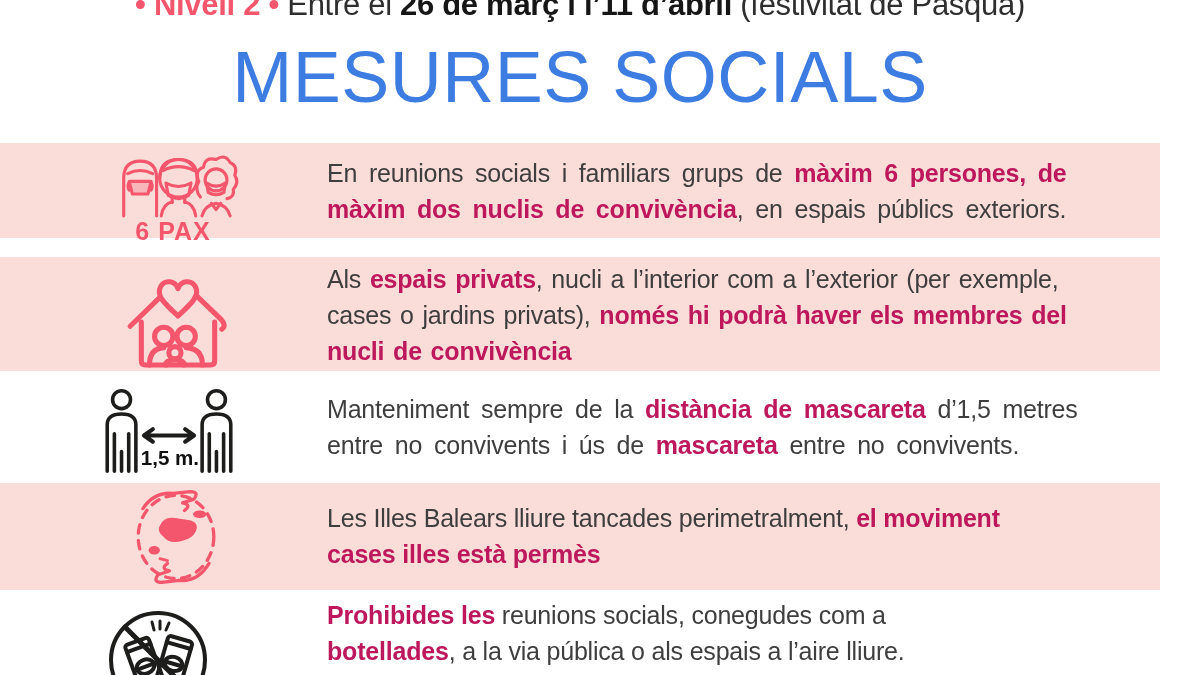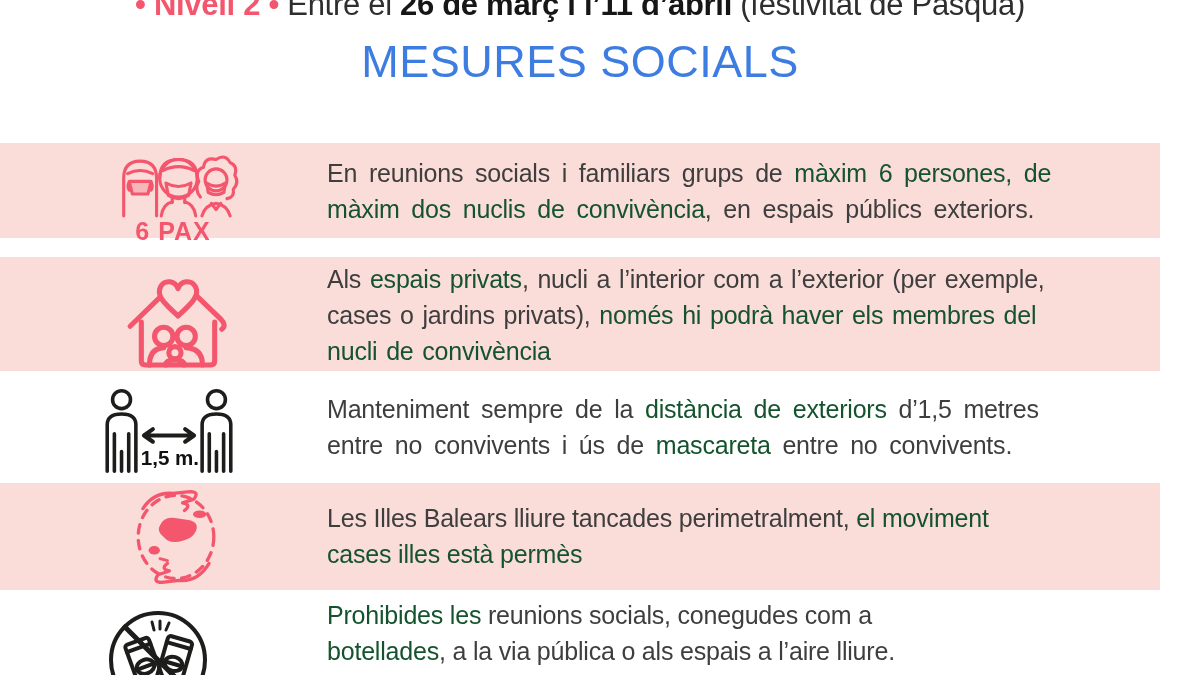--- a/index.html
+++ b/index.html
@@ -5,35 +5,35 @@
   html,body{margin:0;padding:0;background:#fff;}
   #page{position:relative;width:1160px;height:675px;background:#ffffff;overflow:hidden;
         font-family:"Liberation Sans",sans-serif;}
 
   
   .hdr{position:absolute;top:-12px;left:0;width:100%;text-align:center;
        font-size:31px;line-height:34px;color:#2e2e2e;letter-spacing:-0.3px;white-space:nowrap;}
   .hdr .b{font-weight:bold;color:#161616;}
   .hdr .c{color:#f3566d;}
   .title{position:absolute;top:36px;left:0;width:100%;text-align:center;
-         font-size:45px;font-weight:300;color:#3d7de1;letter-spacing:0.5px;}
+         font-size:72px;font-weight:300;color:#3d7de1;letter-spacing:0.5px;}
 
   
   .band{position:absolute;left:0;width:100%;}
   .pink{background:#fadcd8;}
   .b1{top:143px;height:95px}
   .b2{top:257px;height:114px}
   .b3{top:372px;height:110px}
   .b4{top:483px;height:107px}
   .b5{top:591px;height:84px}
 
   
   .rowtext{position:absolute;left:327px;width:784px;font-size:25px;line-height:36px;
            color:#3e3e3e;letter-spacing:-0.2px;text-align:left;}
-  .rowtext .b{font-weight:normal;color:#14532d;}
+  .rowtext .b{font-weight:bold;color:#be185d;}
   .ws5{word-spacing:5px}
   .ws2{word-spacing:2px}
   .t1{top:155px}
   .t2{top:261px}
   .t3{top:391px}
   .t4{top:500px}
   .t5{top:597px}
 
   
   .icon{position:absolute;}
@@ -108,21 +108,21 @@
         <path d="M17,94 L17,42 Q17,30 33,30 Q49,30 49,42 L49,94"></path>
         <path d="M25,52 L25,94 M41,52 L41,94 M33,72 L33,94"></path>
         <circle cx="139" cy="14" r="10"></circle>
         <path d="M123,94 L123,42 Q123,30 139,30 Q155,30 155,42 L155,94"></path>
         <path d="M131,52 L131,94 M147,52 L147,94 M139,72 L139,94"></path>
         <path d="M58,54 L114,54 M58,54 L68,47 M58,54 L68,61 M114,54 L104,47 M114,54 L104,61" stroke-width="4.5"></path>
       </g>
       <text class="svgtext" x="87" y="87" font-size="23" fill="#111111" text-anchor="middle">1,5 m.</text>
     </svg>
   </div>
-  <div class="rowtext t3 ws5"><span>Manteniment sempre de la </span><span class="b">distància de exteriors</span><span> d’1,5 metres</span><br><span>entre no convivents i ús de </span><span class="b">mascareta</span><span> entre no convivents.</span></div>
+  <div class="rowtext t3 ws5"><span>Manteniment sempre de la </span><span class="b">distància de mascareta</span><span> d’1,5 metres</span><br><span>entre no convivents i ús de </span><span class="b">mascareta</span><span> entre no convivents.</span></div>
 
   <div class="icon i4">
     <svg width="128" height="104" viewBox="0 0 126 110">
       <g stroke="#f3566d" stroke-width="3.5" fill="none" stroke-linecap="round" stroke-linejoin="round">
         <ellipse cx="63" cy="56" rx="40" ry="44" stroke-dasharray="9 8"></ellipse>
         <path d="M46,44 Q50,34 62,36 L76,38 Q88,40 84,50 Q80,58 70,60 Q56,64 50,56 Q42,50 46,44 Z" fill="#f3566d" stroke="none"></path>
         <ellipse cx="88" cy="32" rx="7" ry="4" fill="#f3566d" stroke="none"></ellipse>
         <ellipse cx="40" cy="70" rx="6" ry="4.5" fill="#f3566d" stroke="none"></ellipse>
         <path d="M46,79 L54,81" stroke-width="3"></path>
         <path d="M28,26 Q40,8 60,10 L78,8 Q88,8 82,16 L70,20 Q80,22 72,28"></path>

